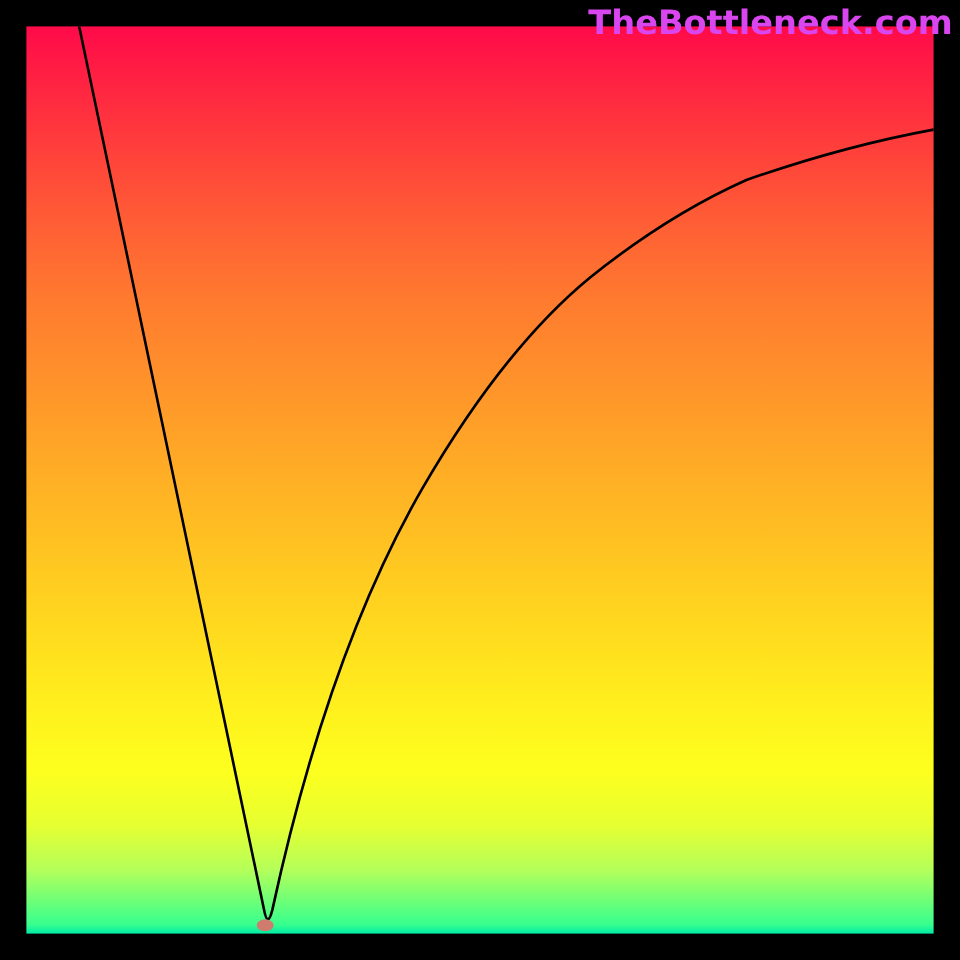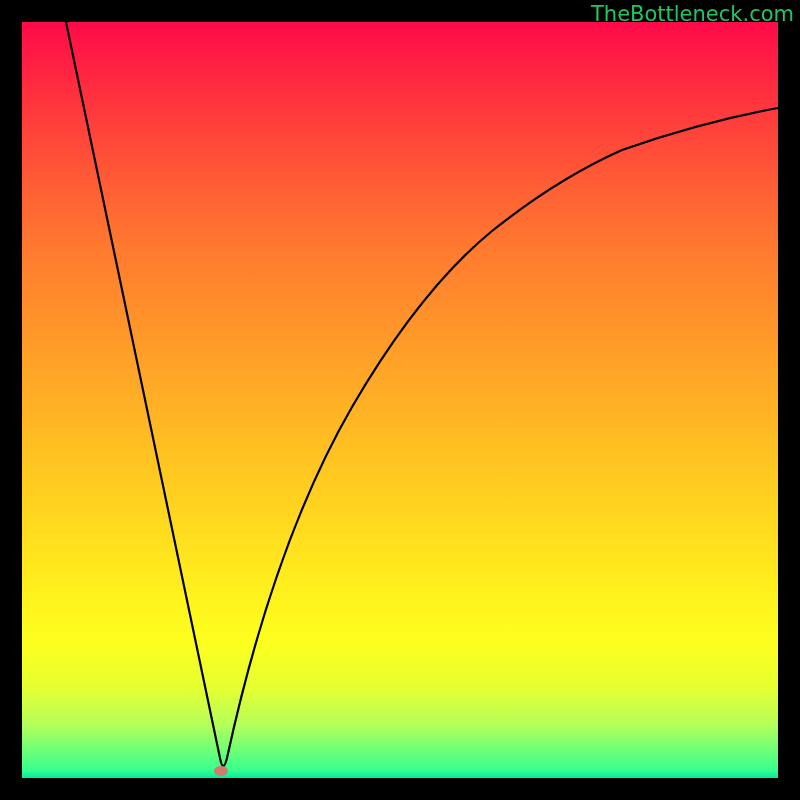--- a/index.html
+++ b/index.html
@@ -30,23 +30,23 @@
       #e6ff31 88%,
       #b4ff5a 93%,
       #37ff8e 99%,
       #00eaa6 100%
     );
   }
   .watermark {
     position: absolute;
     right: 6px;
     top: 2px;
-    font-size: 21px;
-    font-weight: 400;
-    color: #22c55e;
+    font-size: 28px;
+    font-weight: 700;
+    color: #d946ef;
     letter-spacing: 0px;
     font-family: "DejaVu Sans", Arial, sans-serif;
   }
   svg.curve {
     position: absolute;
     left: 22px;
     top: 22px;
   }
   .dot {
     position: absolute;

